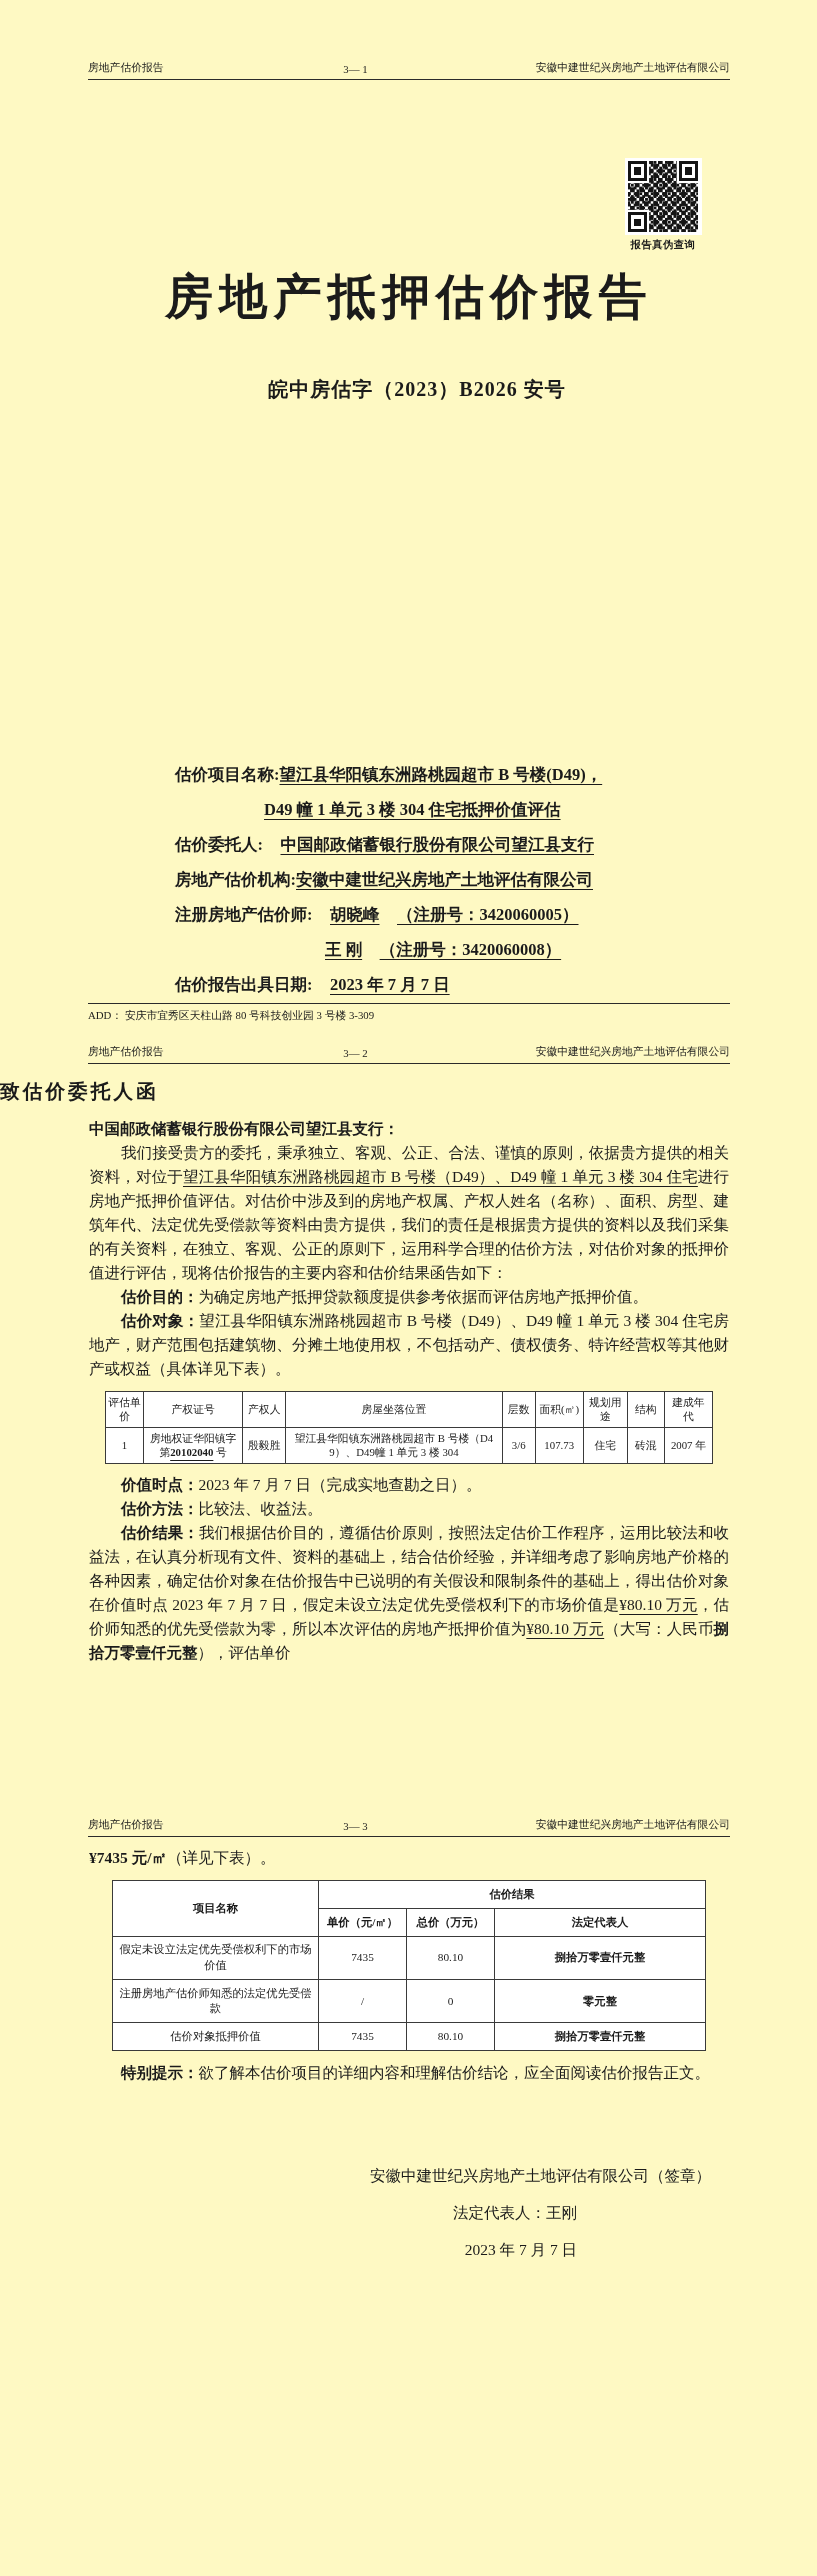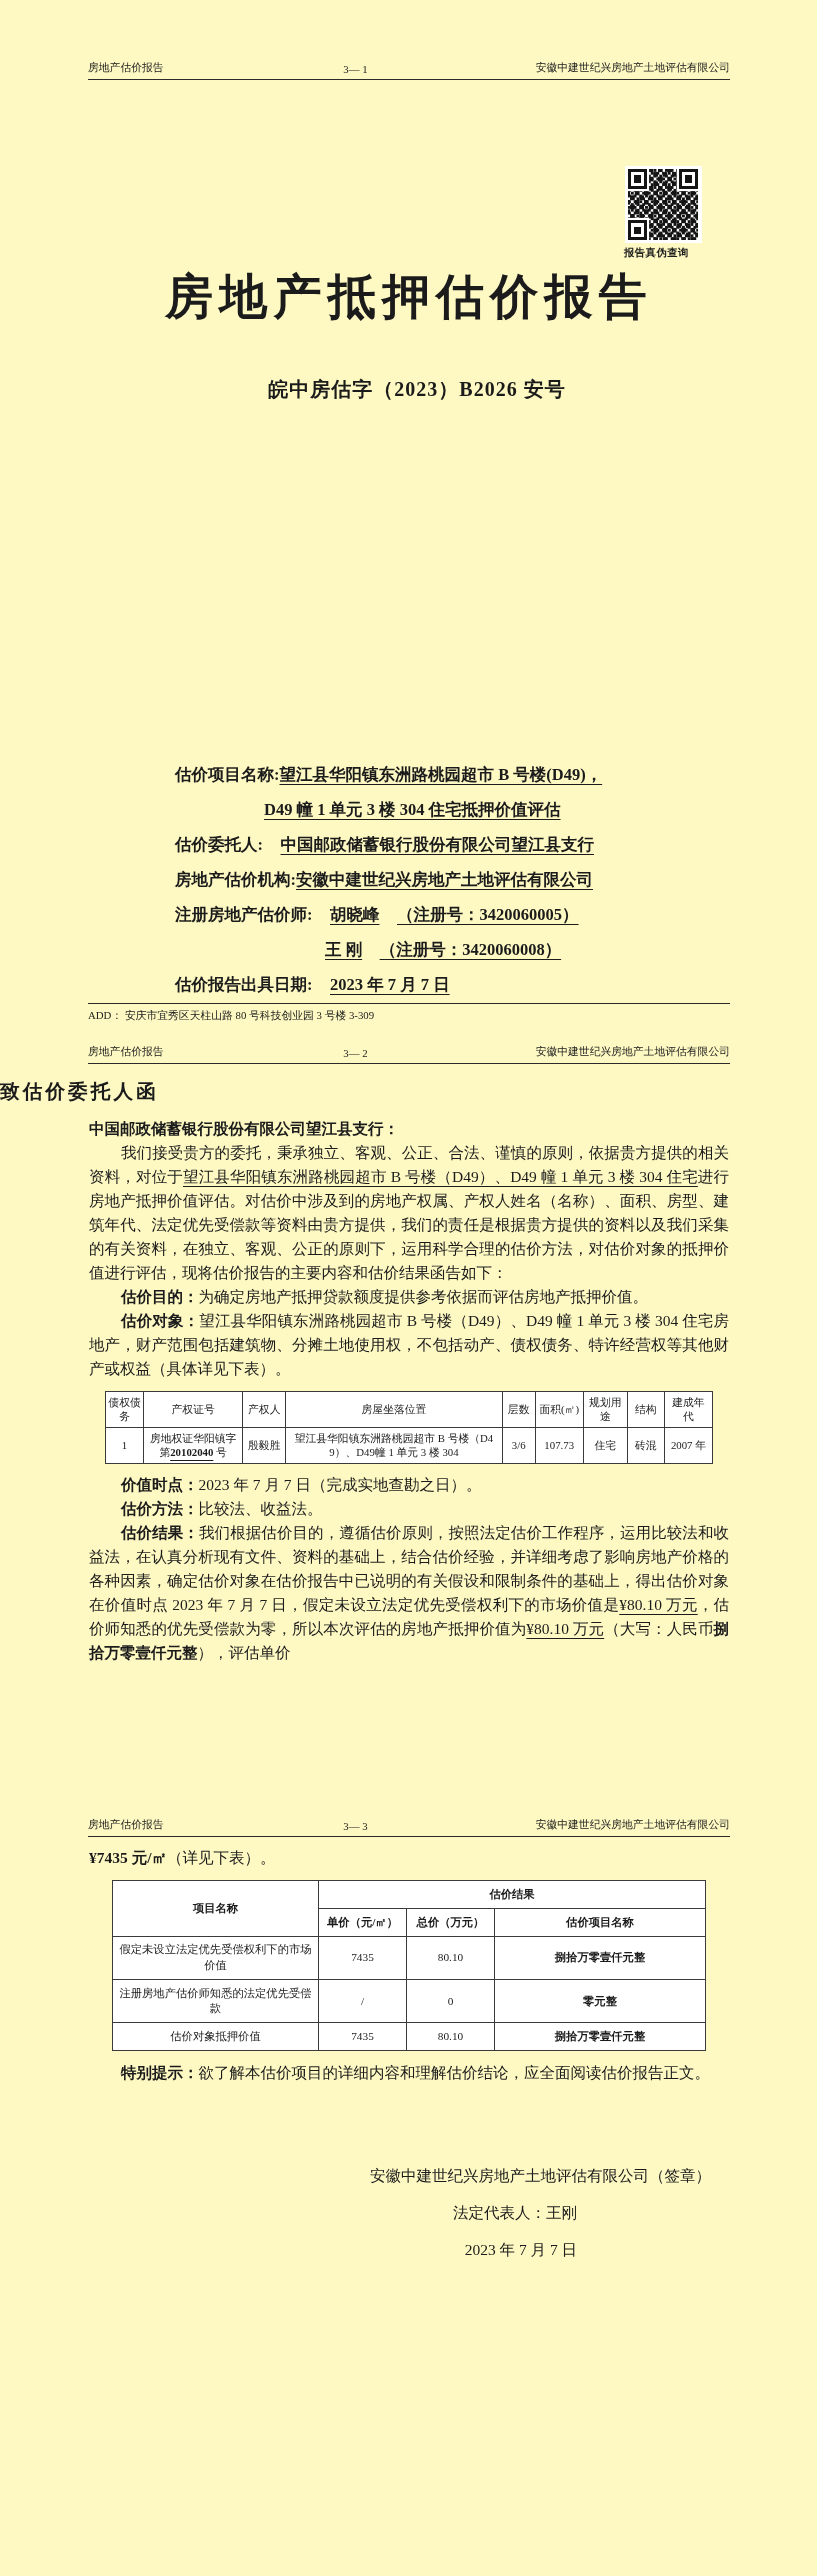--- a/index.html
+++ b/index.html
@@ -27,21 +27,21 @@
   .rh-center { flex:1; text-align:center; }
   .rh-right { flex:1.6; text-align:right; }
 
   .running-footer {
     position:absolute; left:88px; right:88px;
     border-top:0.5px solid #2b2b2b; padding-top:5.2px; font-size:10.8px;
   }
   .page-1 .running-footer { bottom:10.3px; }
 
   
-  .qr-block { position:absolute; top:166px; left:624px; width:78px; text-align:left; }
+  .qr-block { position:absolute; top:158px; left:624px; width:78px; text-align:center; }
   .qr { position:relative; width:77px; height:77px; margin:0 auto; background:#ffffff; }
   .qr-modules {
     position:absolute; inset:3.1px;
     background-image:
       repeating-conic-gradient(#141414 0% 25%, transparent 0% 50%),
       repeating-conic-gradient(#141414 0% 25%, #ffffff 0% 50%);
     background-size:9.3px 9.3px, 5.7px 5.7px;
     background-position:2.1px 3.1px, 0 0;
   }
   .finder { position:absolute; width:19.6px; height:19.6px; background:#141414; box-shadow:0 0 0 2.1px #ffffff; }
@@ -174,21 +174,21 @@
             <col style="width:43px">
             <col style="width:216px">
           <col style="width:33px">
             <col style="width:48px">
             <col style="width:44px">
             <col style="width:37px">
             <col style="width:48px">
         </colgroup>
         <tbody>
             <tr>
-          <th>债权债务</th>
+          <th>评估单价</th>
           <th>产权证号</th>
           <th>产权人</th>
           <th>房屋坐落位置</th>
           <th>层数</th>
           <th>面积(㎡)</th>
           <th>规划用途</th>
           <th>结构</th>
           <th>建成年代</th>
         </tr>
         <tr>
@@ -232,21 +232,21 @@
             <col style="width:211px">
         </colgroup>
         <tbody>
             <tr>
           <td class="th" rowspan="2">项目名称</td>
           <td class="th" colspan="3">估价结果</td>
         </tr>
         <tr>
           <td class="th">单价（元/㎡）</td>
           <td class="th">总价（万元）</td>
-          <td class="th">估价项目名称</td>
+          <td class="th">法定代表人</td>
         </tr>
         <tr>
           <td>假定未设立法定优先受偿权利下的市场价值</td>
           <td>7435</td>
           <td>80.10</td>
           <td class="bold-cell">捌拾万零壹仟元整</td>
         </tr>
         <tr>
           <td>注册房地产估价师知悉的法定优先受偿款</td>
           <td>/</td>

